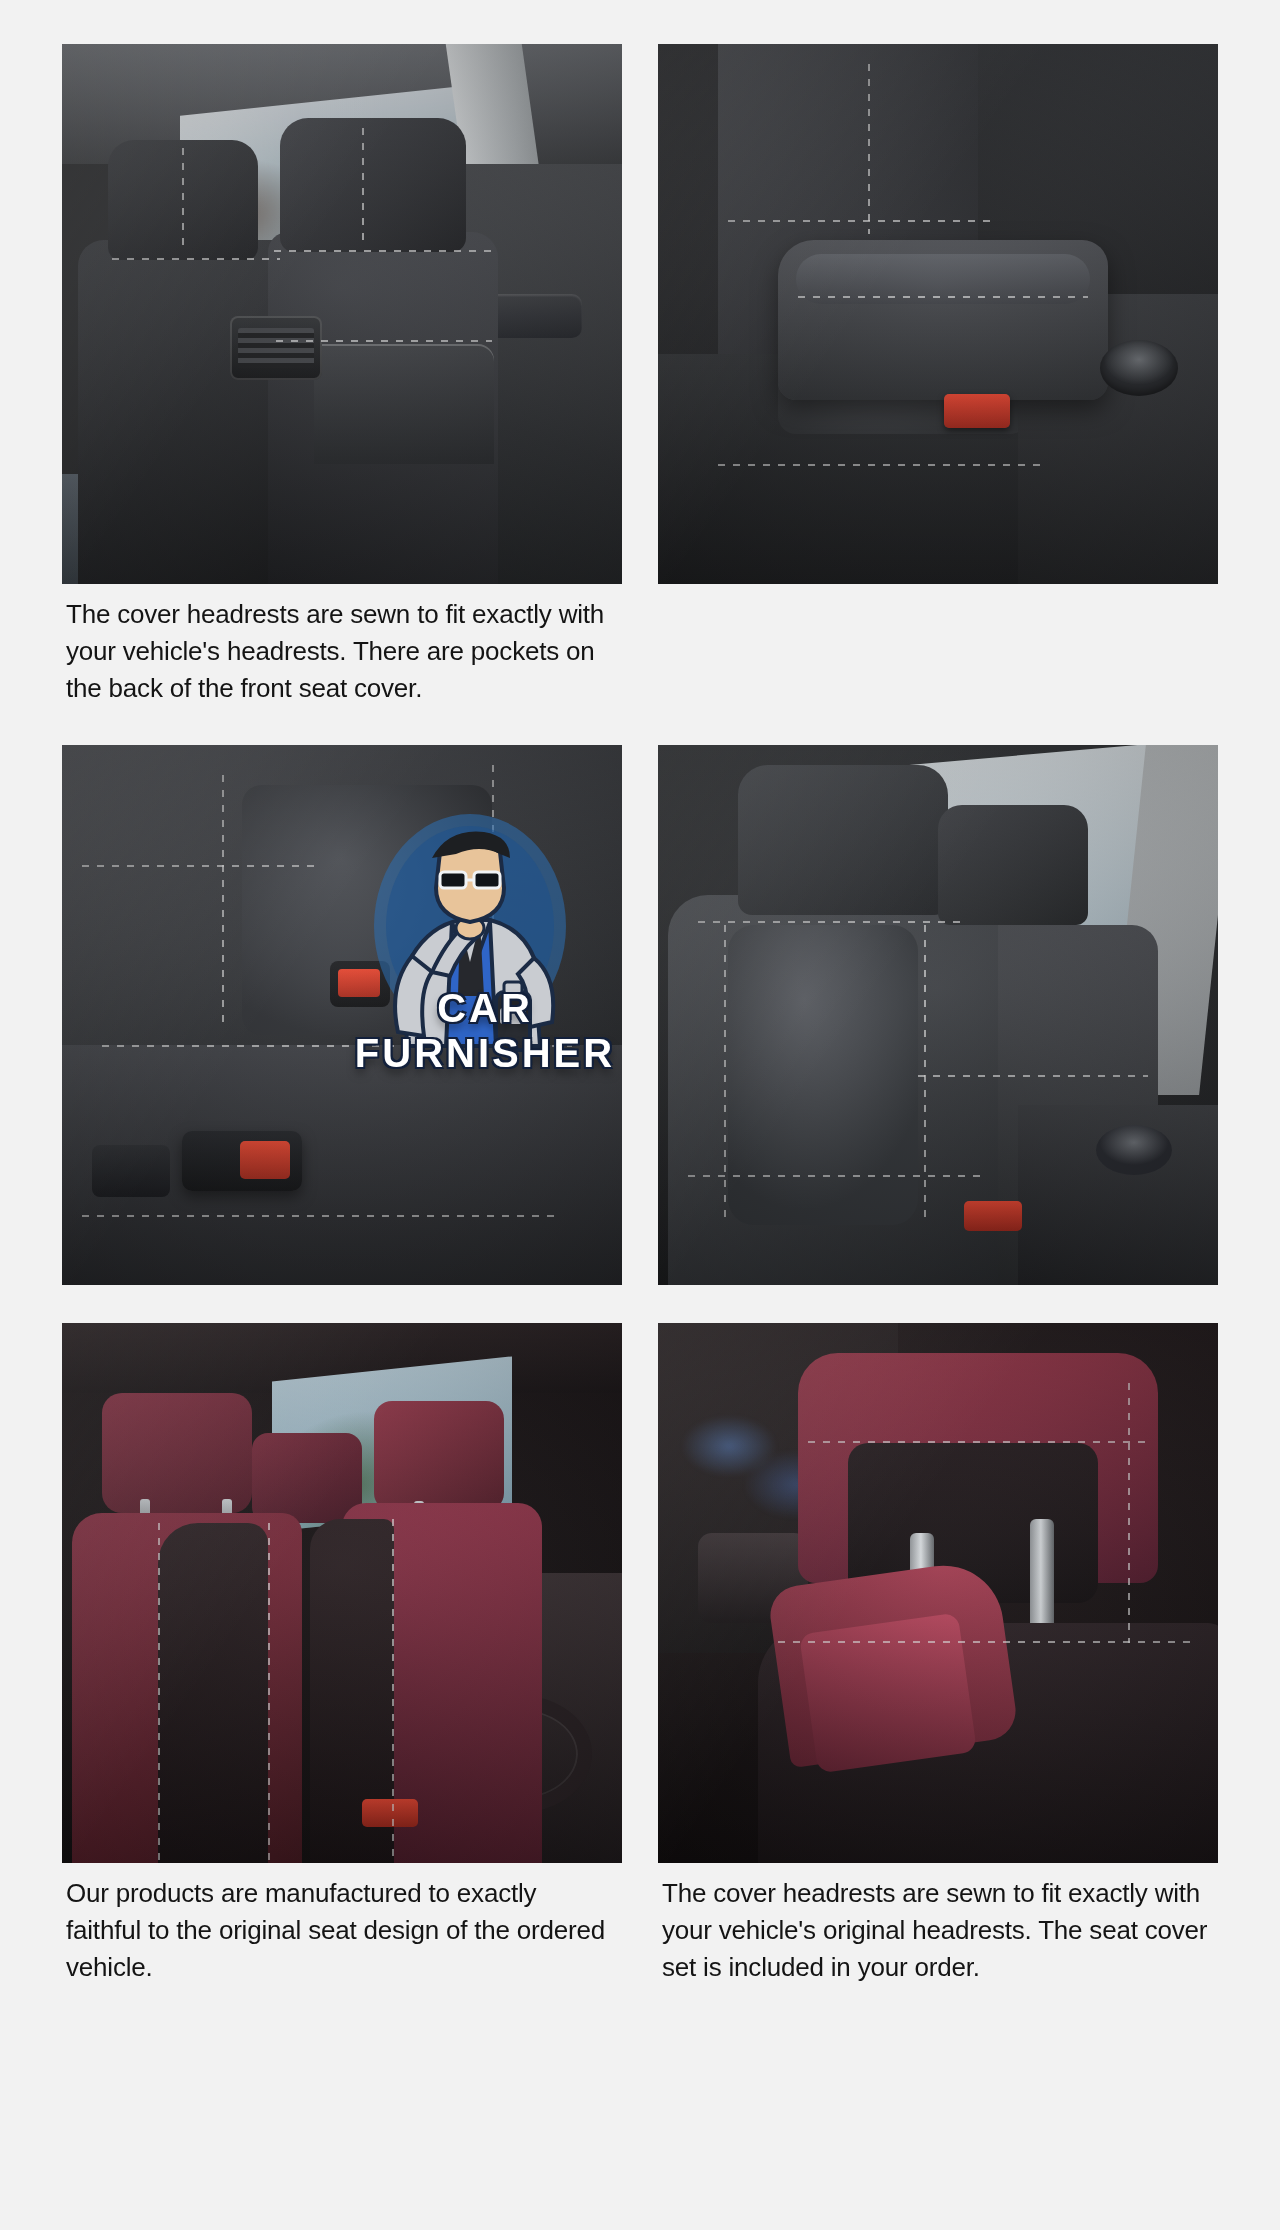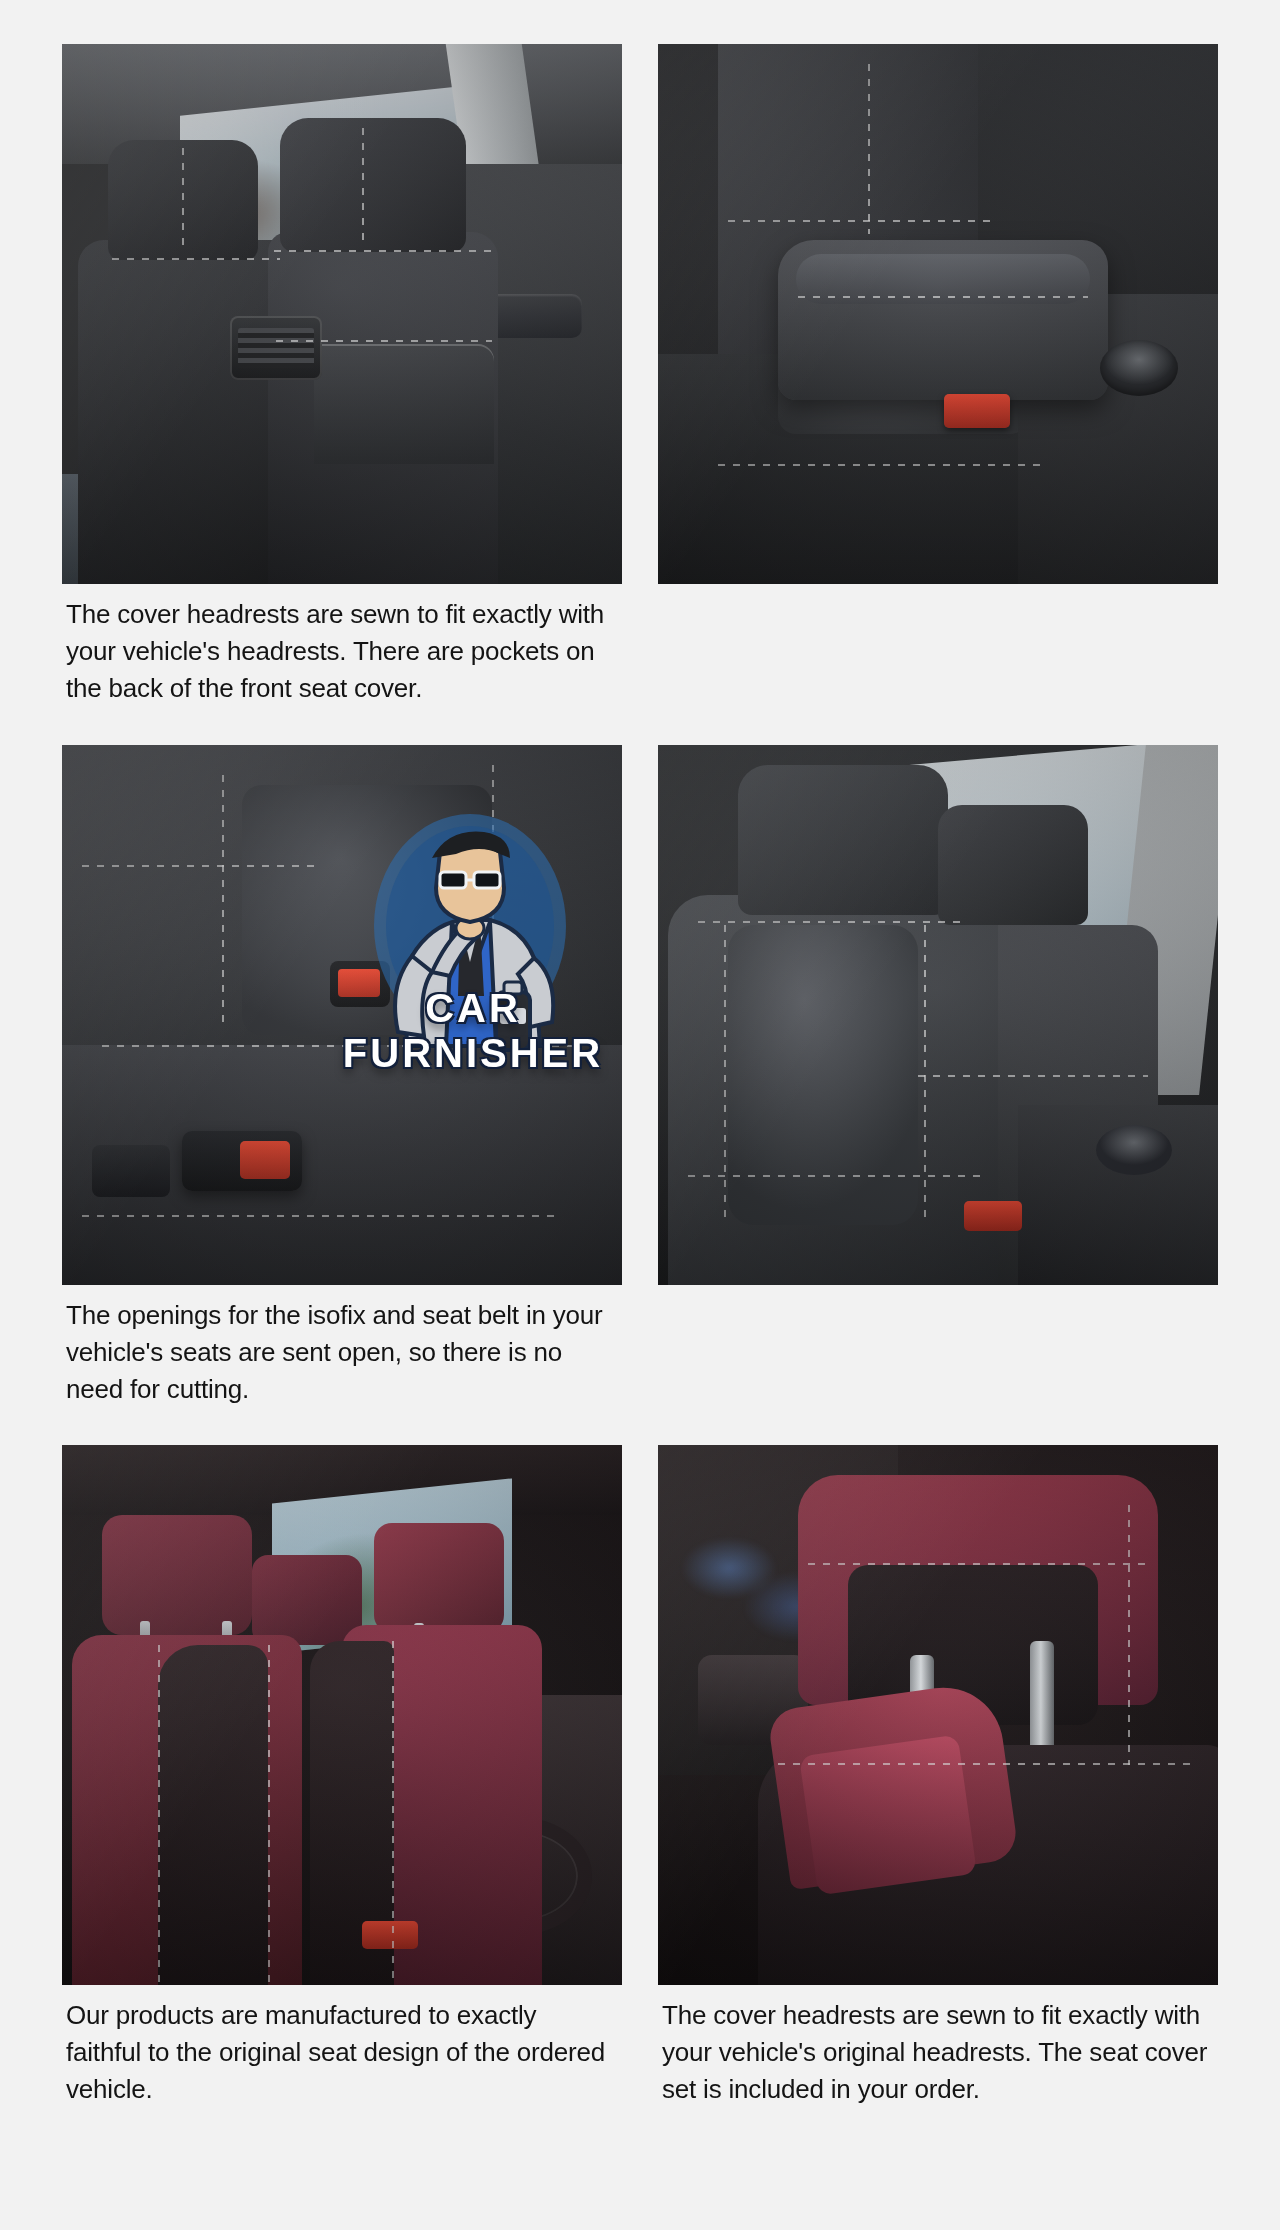--- a/index.html
+++ b/index.html
@@ -440,21 +440,21 @@
     position: absolute;
     left: 320px;
     top: 796px;
     width: 300px;
     height: 300px;
     pointer-events: none;
     z-index: 50;
   }
   .wm-text {
     position: absolute;
-    left: 8px;
+    left: 20px;
     bottom: 20px;
     width: 290px;
     text-align: center;
     font-size: 40px;
     font-weight: bold;
     letter-spacing: 3px;
     color: #ffffff;
     text-shadow:
       0 0 2px #13213c, 2px 2px 0 #13213c, -2px 2px 0 #13213c,
       2px -2px 0 #13213c, -2px -2px 0 #13213c, 0 6px 10px rgba(0,0,0,.5);
@@ -533,21 +533,20 @@
         <div class="f3-clip-b"></div>
         <div class="f3-clip-c"></div>
         <div class="stitch" style="left:20px;top:120px;width:240px;"></div>
         <div class="stitch" style="left:40px;top:300px;width:470px;"></div>
         <div class="stitch" style="left:20px;top:470px;width:480px;"></div>
         <div class="stitch v" style="left:160px;top:30px;height:250px;"></div>
         <div class="stitch v" style="left:430px;top:20px;height:270px;"></div>
         <div class="sheen"></div>
         <div class="vig"></div>
       </div>
-      <div class="caption">The openings for the isofix and seat belt in your vehicle's seats are sent open, so there is no need for cutting.</div>
     </div>
 
     <div class="cell">
       <div class="figure">
         <div class="ph f4-bg"></div>
         <div class="f4-window"></div>
         <div class="f4-pillar"></div>
         <div class="f4-seat2"></div>
         <div class="f4-console"></div>
         <div class="f4-cup"></div>

